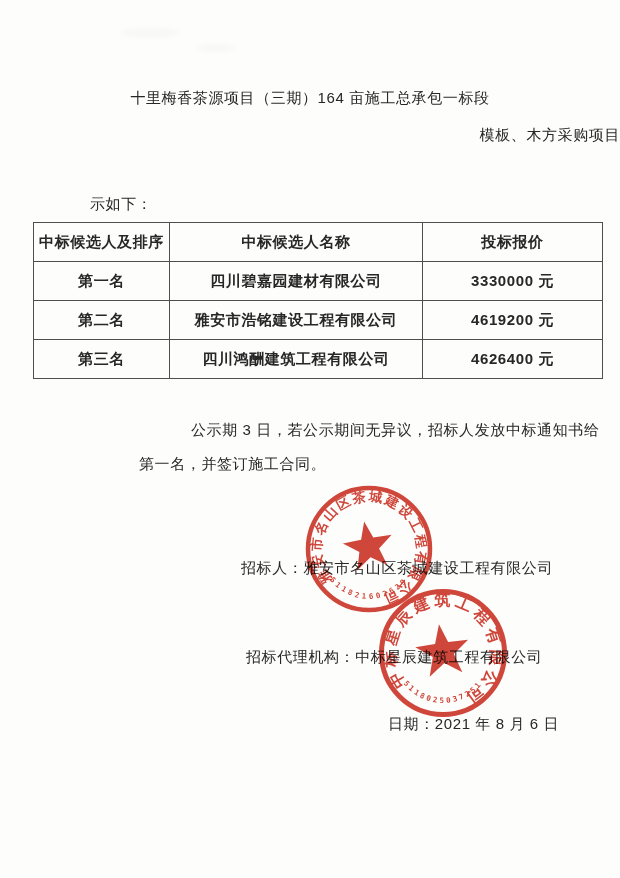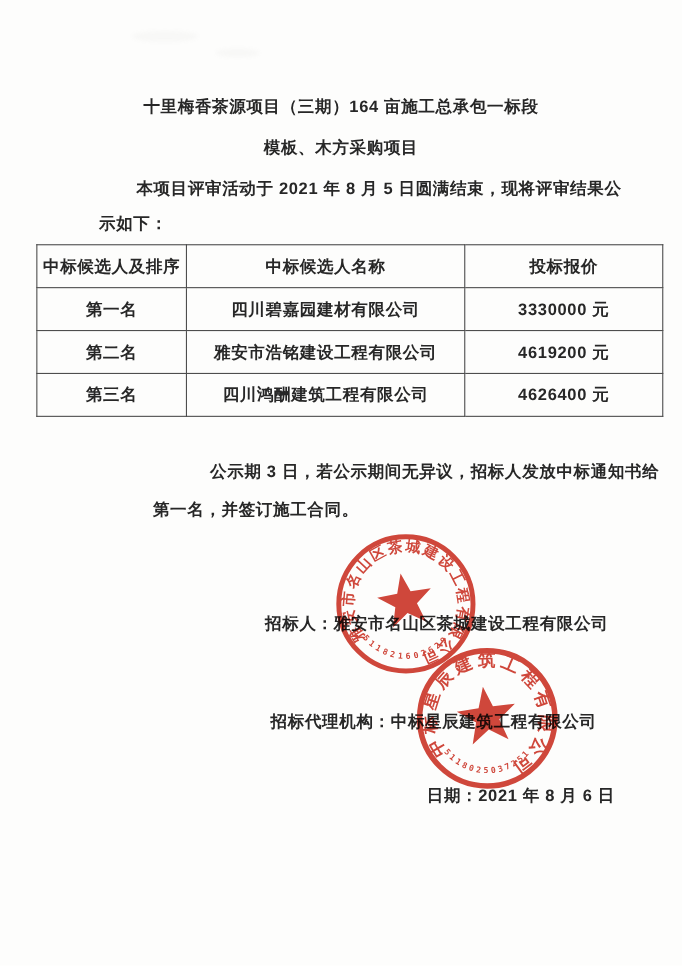--- a/index.html
+++ b/index.html
@@ -7,21 +7,21 @@
     position:relative;
     width:620px;height:878px;
     background:#fdfdfc;
     overflow:hidden;
     font-family:"Liberation Sans","DejaVu Sans",sans-serif;
     color:#272727;
   }
   .line{
     position:absolute;
     font-size:15px;
-    font-weight:700;
+    font-weight:400;
     letter-spacing:0.6px;
     line-height:22px;
     white-space:nowrap;
   }
   .center{left:0;width:620px;text-align:center;}
   .bid-table{
     position:absolute;
     left:33px;top:222px;
     width:554px;
     border-collapse:collapse;
@@ -57,23 +57,22 @@
 </style>
 </head>
 <body>
 
 <div class="page">
 
   <div class="noise1"></div>
   <div class="noise2"></div>
 
   <div class="line center" style="top:87px;">十里梅香茶源项目（三期）164 亩施工总承包一标段</div>
-  <div class="line center" style="top:124px;">模板、木方采购项目</div>
+  <div class="line center" style="top:124px;text-align:right;">模板、木方采购项目</div>
 
-  <div class="line" style="left:124px;top:161px;">本项目评审活动于 2021 年 8 月 5 日圆满结束，现将评审结果公</div>
   <div class="line" style="left:90px;top:193px;">示如下：</div>
 
   <table class="bid-table">
     <tbody>
       <tr>
         <td class="col-rank">中标候选人及排序</td>
         <td class="col-name">中标候选人名称</td>
         <td class="col-bid">投标报价</td>
       </tr>
       <tr>

